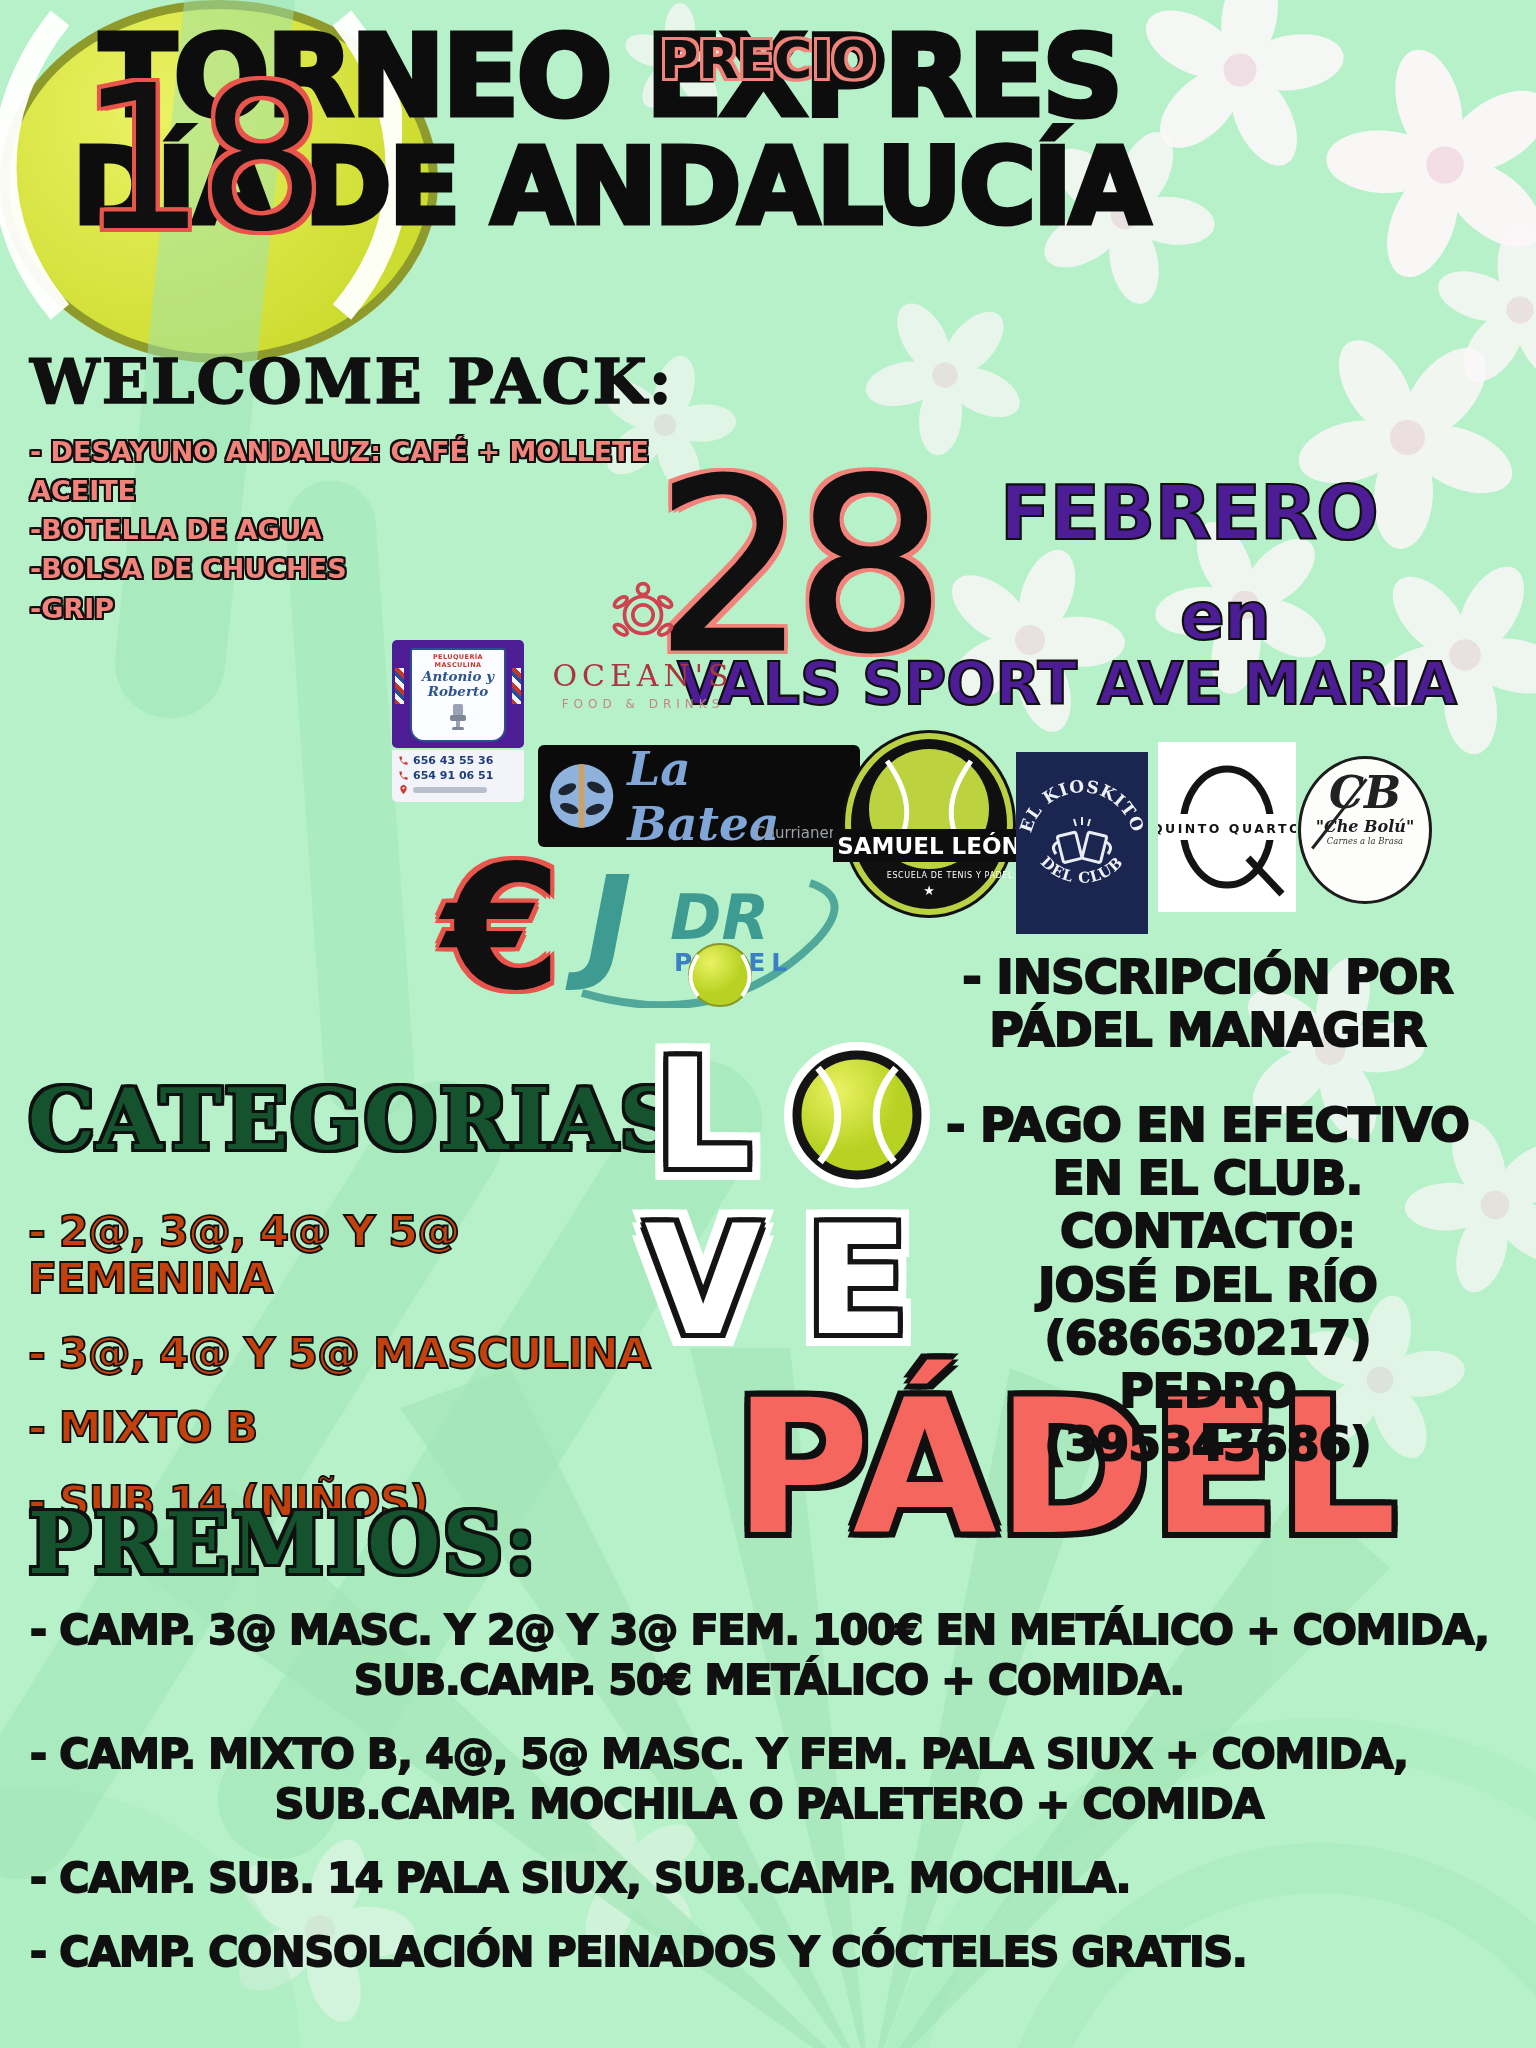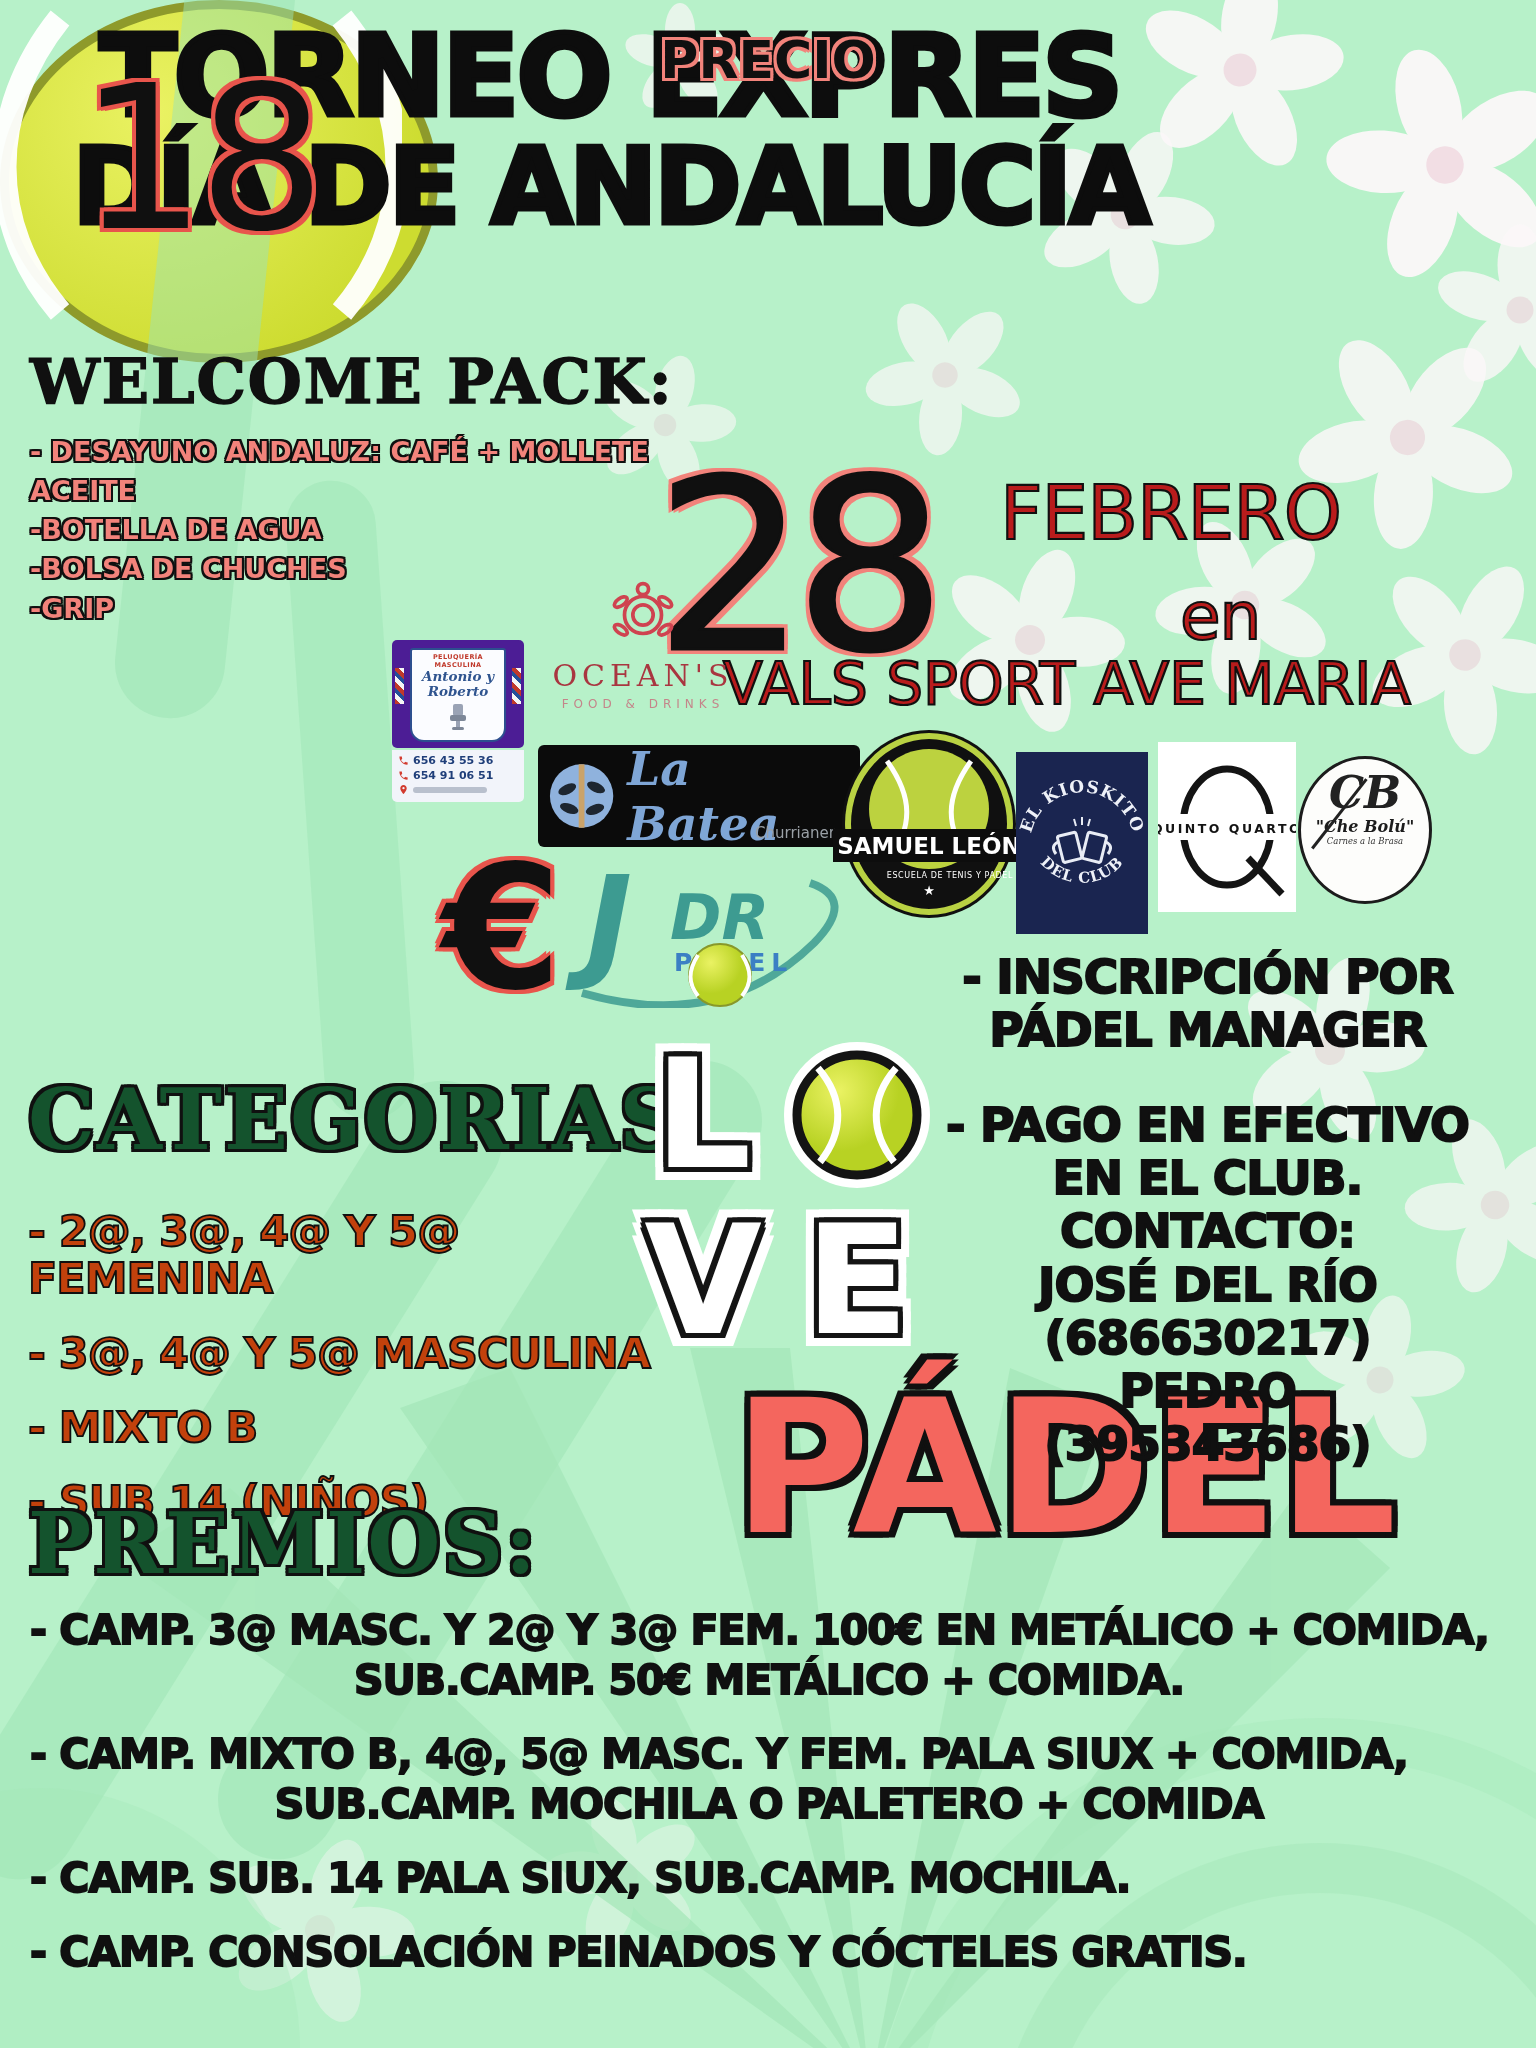--- a/index.html
+++ b/index.html
@@ -6,21 +6,21 @@
   body{width:1536px;height:2048px;background:#b7f1c9;}
   .poster{position:relative;width:1536px;height:2048px;background:#b7f1c9;overflow:hidden;
           font-family:"DejaVu Sans","Liberation Sans",sans-serif;}
   
   .decor{position:absolute;z-index:0;pointer-events:none;}
   .stripe{position:absolute;background:#9ce4b3;border-radius:70px;z-index:0;}
   .flower{position:absolute;z-index:0;}
   .fan{position:absolute;left:0;bottom:0;z-index:0;}
   
   .z{position:absolute;z-index:2;}
-  .cartoon{font-weight:normal;color:#b91c1c;letter-spacing:-1px;}
+  .cartoon{font-weight:bold;color:#4c1d95;letter-spacing:-1px;}
   .ink-thick{-webkit-text-stroke:2.2px #101010;}
   .varsity{font-family:"DejaVu Serif","Liberation Serif",serif;font-weight:bold;}
   .o-ink-3{text-shadow:-3px -3px 0 #101010,0 -3px 0 #101010,3px -3px 0 #101010,-3px 0 0 #101010,3px 0 0 #101010,-3px 3px 0 #101010,0 3px 0 #101010,3px 3px 0 #101010;}
   .o-ink-2{text-shadow:-2px -2px 0 #101010,0 -2px 0 #101010,2px -2px 0 #101010,-2px 0 0 #101010,2px 0 0 #101010,-2px 2px 0 #101010,0 2px 0 #101010,2px 2px 0 #101010;}
   .o-salmon-3{text-shadow:-3px -3px 0 #f2837b,0 -3px 0 #f2837b,3px -3px 0 #f2837b,-3px 0 0 #f2837b,3px 0 0 #f2837b,-3px 3px 0 #f2837b,0 3px 0 #f2837b,3px 3px 0 #f2837b;}
   .o-salmon-5{text-shadow:-5px -5px 0 #f2837b,0 -5px 0 #f2837b,5px -5px 0 #f2837b,-5px 0 0 #f2837b,5px 0 0 #f2837b,-5px 5px 0 #f2837b,0 5px 0 #f2837b,5px 5px 0 #f2837b;}
   .o-red-4{text-shadow:-4px -4px 0 #e8554c,0 -4px 0 #e8554c,4px -4px 0 #e8554c,-4px 0 0 #e8554c,4px 0 0 #e8554c,-4px 4px 0 #e8554c,0 4px 0 #e8554c,4px 4px 0 #e8554c;}
   
   .title{left:25px;top:19px;width:1170px;text-align:center;line-height:1.02;}
   .title div{font-size:113px;font-weight:bold;color:#0d0d0d;-webkit-text-stroke:5px #0d0d0d;letter-spacing:-3px;}

